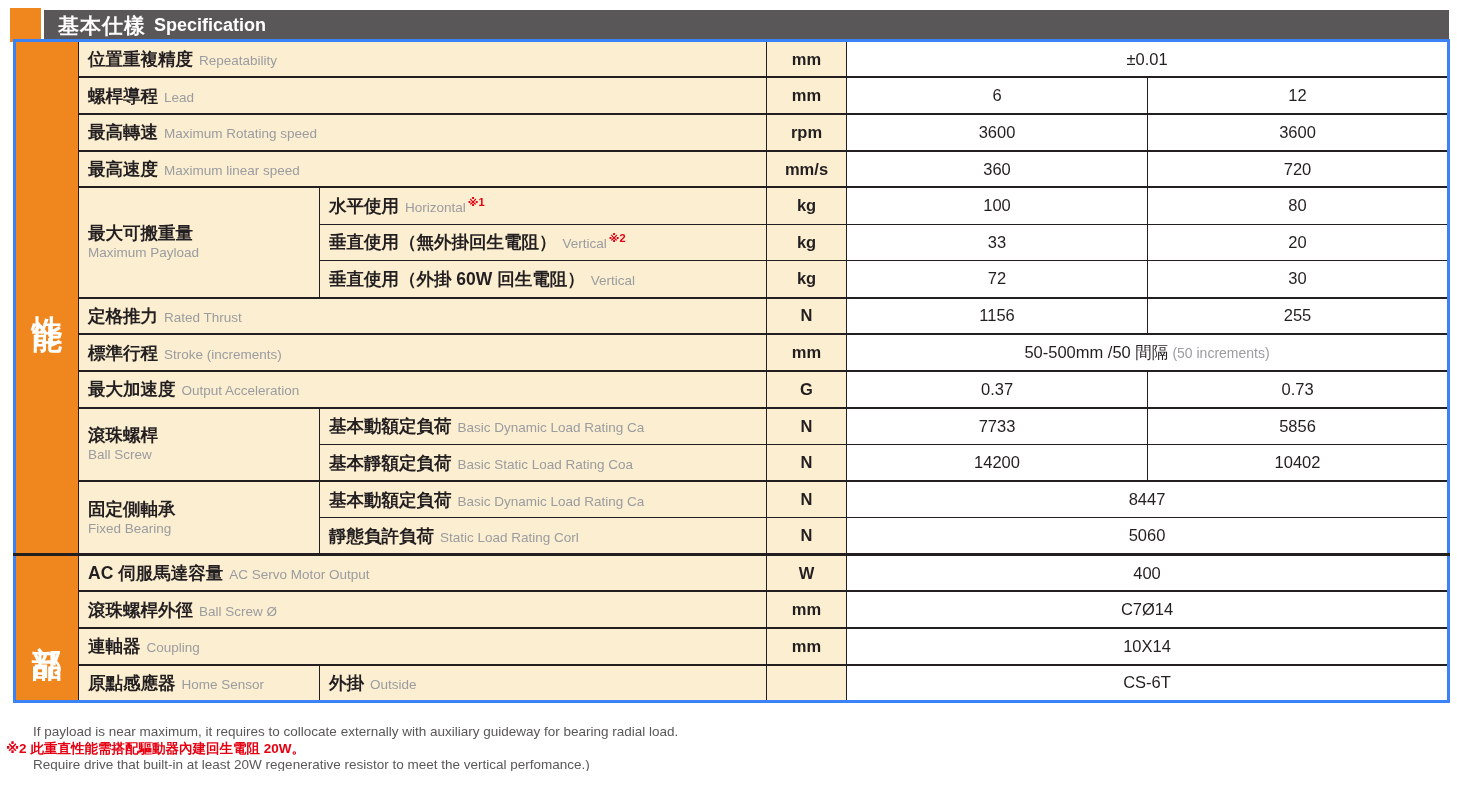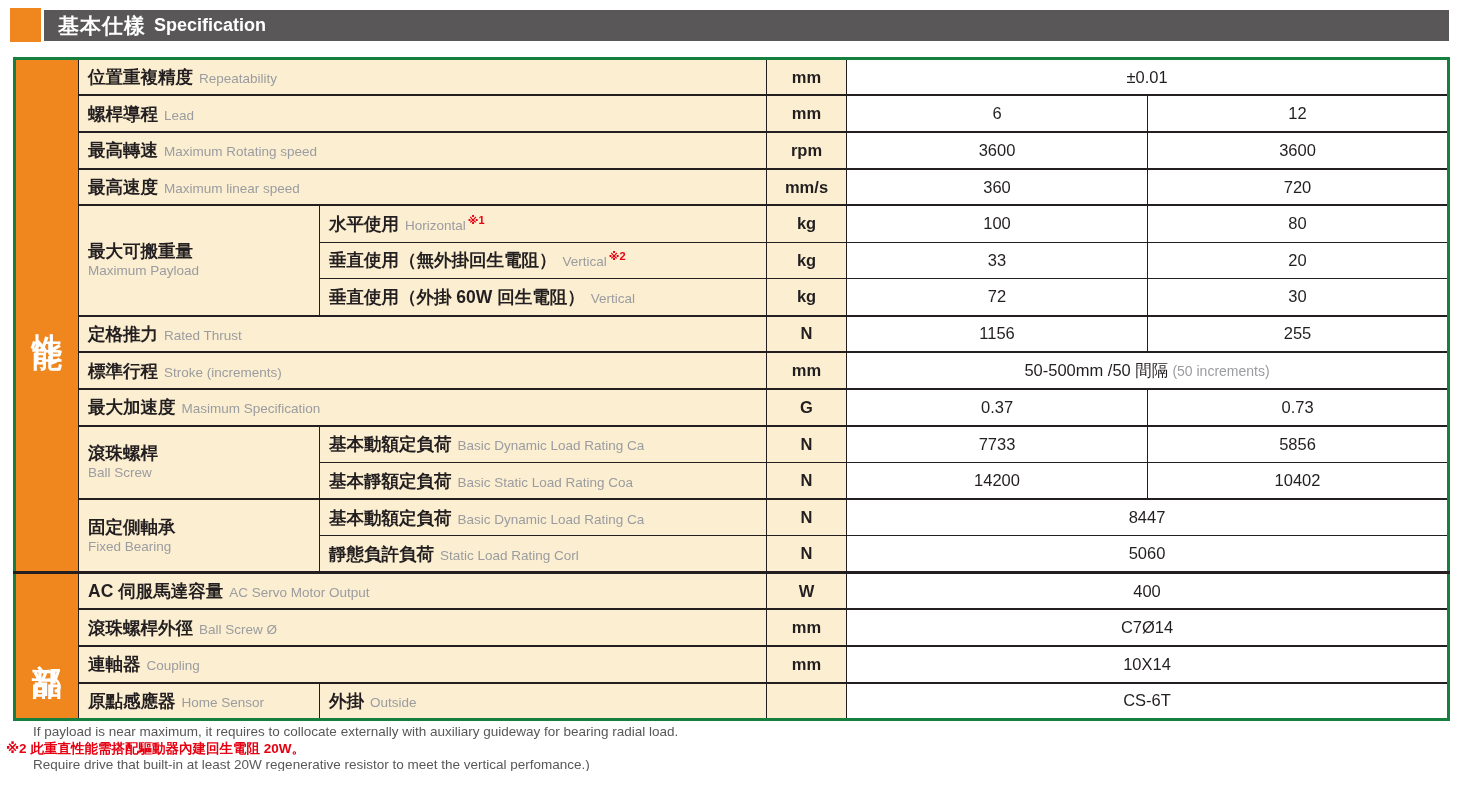--- a/index.html
+++ b/index.html
@@ -8,23 +8,23 @@
   .page { position:relative; width:1457px; height:771px; background:#ffffff; overflow:hidden; }
 
   
   .hdr-square { position:absolute; left:10px; top:8px; width:31px; height:34px; background:#F0861E; }
   .hdr-bar { position:absolute; left:44px; top:10px; width:1405px; height:31px; background:#595757;
              display:flex; align-items:center; padding-left:14px; }
   .hdr-zh { color:#ffffff; font-weight:bold; font-size:21px; letter-spacing:1px; }
   .hdr-en { color:#ffffff; font-weight:bold; font-size:18px; margin-left:8px; }
 
   
-  table.spec { position:absolute; left:13px; top:57px; width:1434px;
+  table.spec { position:absolute; left:13px; top:39px; width:1434px;
                border-collapse:collapse; table-layout:fixed;
-               border:3px solid #15803d; }
+               border:3px solid #3b82f6; }
   table.spec tr { height:36.72px; }
   table.spec td { border:1px solid #231f20; overflow:hidden; }
 
   td.ocell { background:#F0861E; border-right-width:2px; text-align:center; vertical-align:middle; }
   .vtext { writing-mode:vertical-rl; text-orientation:upright; color:#ffffff; font-weight:bold;
            font-size:30px; letter-spacing:6px; margin:0 auto; line-height:1; }
 
   td.lblcell { background:#FBEED1; padding-left:9px; vertical-align:middle; white-space:nowrap; }
   td.subcell { border-left-width:2px; }
   td.grpcell { background:#FBEED1; padding-left:9px; vertical-align:middle; }
@@ -152,21 +152,21 @@
         <span class="zh">標準行程</span><span class="en">Stroke (increments)</span>
       </td>
       <td class="unitc">mm</td>
       <td class="valc" colspan="2">
         <span>50-500mm /50 間隔</span><span class="valnote">(50 increments)</span>
       </td>
     </tr>
 
     <tr class="mj">
       <td class="lblcell" colspan="2">
-        <span class="zh">最大加速度</span><span class="en">Masimum Specification</span>
+        <span class="zh">最大加速度</span><span class="en">Output Acceleration</span>
       </td>
       <td class="unitc">G</td>
       <td class="valc v1">0.37</td>
       <td class="valc v2">0.73</td>
     </tr>
 
     <tr class="mj">
       <td class="grpcell grp" rowspan="2">
         <span class="zh">滾珠螺桿</span>
         <span class="en">Ball Screw</span>

